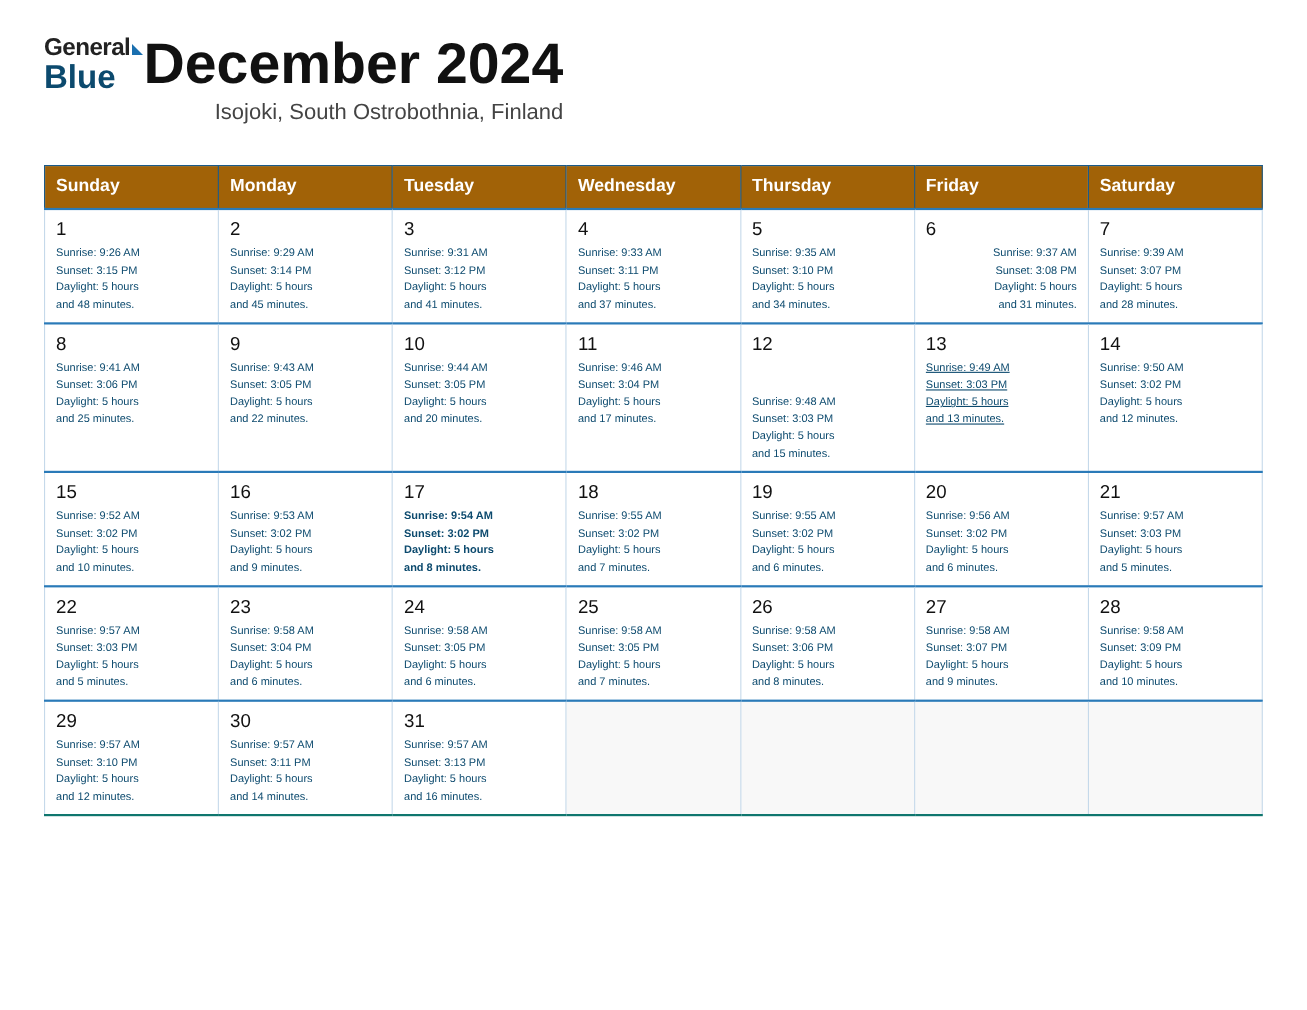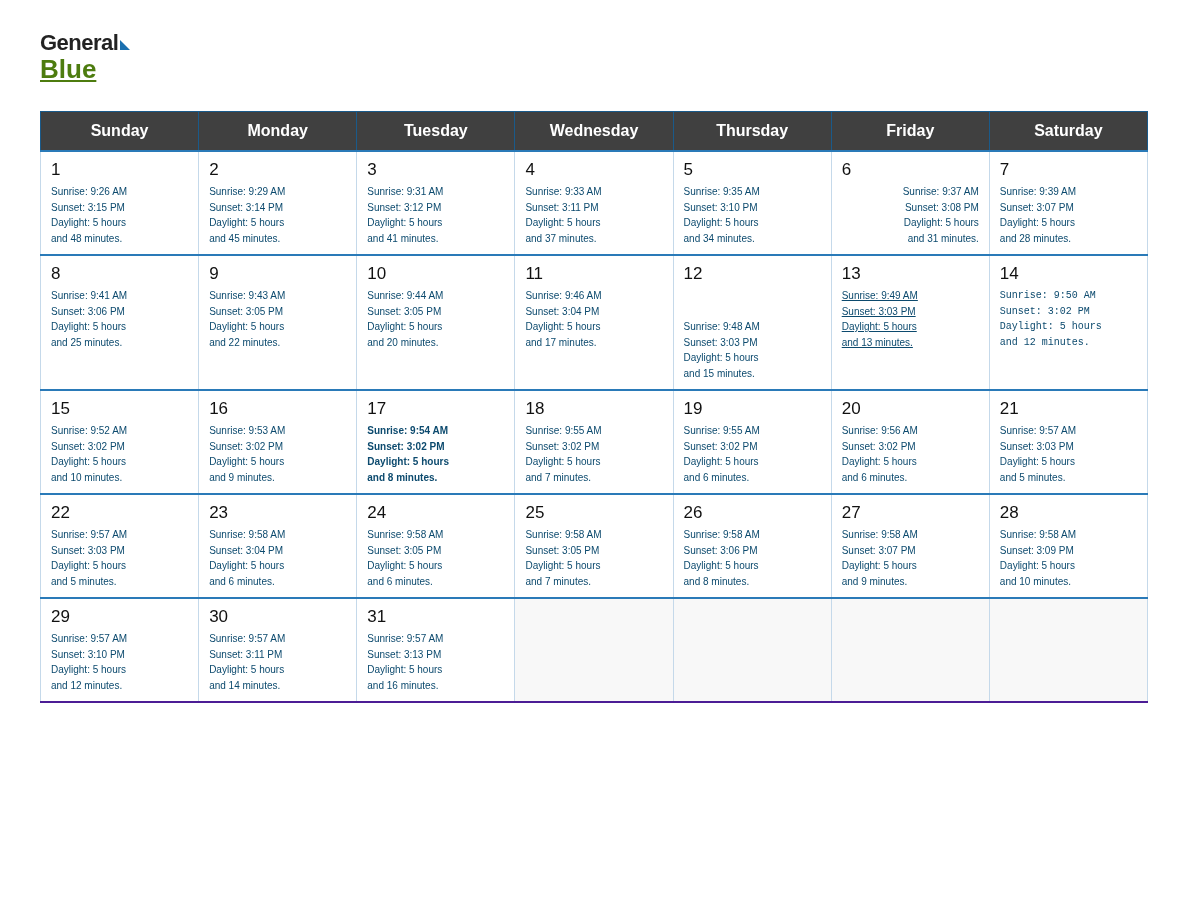--- a/index.html
+++ b/index.html
@@ -7,21 +7,21 @@
       font-family: Arial, sans-serif;
       background: #fff;
       padding: 30px 40px;
       width: 1188px;
       min-height: 918px;
     }
     .header {
       display: flex;
       align-items: flex-start;
       justify-content: flex-start;
-      margin-bottom: 26px;
+      margin-bottom: 36px;
     }
     .logo {
       display: flex;
       flex-direction: column;
       align-items: flex-start;
     }
     .logo-top {
       display: flex;
       align-items: center;
       font-size: 22px;
@@ -32,51 +32,50 @@
     .logo-general { color: #222; }
     .logo-triangle {
       width: 0; height: 0;
       border-left: 10px solid #1a6faf;
       border-top: 10px solid transparent;
       border-bottom: 0px solid transparent;
       margin-left: 2px;
       margin-top: 4px;
     }
     .logo-blue {
-      color: #4d7c0f;
-      font-size: 26px;
+      color: #0c4a6e;
+      font-size: 30px;
       font-weight: bold;
       margin-top: -2px;
-      text-decoration: underline;
     }
     .title-block {
       text-align: right;
     }
     .month-title {
       font-size: 52px;
       font-weight: bold;
       color: #111;
       line-height: 1.1;
     }
     .subtitle {
       font-size: 20px;
       color: #444;
       margin-top: 4px;
     }
     table {
       width: 100%;
       border-collapse: collapse;
     }
     thead th {
-      background: #404040;
+      background: #a16207;
       color: #fff;
       font-size: 16px;
       font-weight: 600;
       padding: 10px 10px;
-      text-align: center;
+      text-align: left;
       border: 1px solid #1a5a8a;
     }
     tbody td {
       vertical-align: top;
       padding: 8px 10px;
       font-size: 13.5px;
       color: #222;
       border: 1px solid #c5d9ea;
       width: 14.28%;
       min-height: 90px;
@@ -94,33 +93,37 @@
     }
     .day-info {
       font-size: 10px;
       color: #0c4a6e;
       line-height: 1.55;
     }
     .empty-cell {
       background: #f8f8f8;
     }
     tbody tr:last-child td {
-      border-bottom: 2px solid #4c1d95;
+      border-bottom: 2px solid #0f766e;
     }
   </style>
 </head>
 <body>
 
 <div class="header">
   <div class="logo">
     <div class="logo-top">
       <span class="logo-general">General</span>
       <div class="logo-triangle"></div>
     </div>
     <span class="logo-blue">Blue</span>
+  </div>
+  <div class="title-block">
+    <div class="month-title">December 2024</div>
+    <div class="subtitle">Isojoki, South Ostrobothnia, Finland</div>
   </div>
 </div>
 
 <table>
   <thead>
     <tr>
     <th>Sunday</th>
         <th>Monday</th>
         <th>Tuesday</th>
         <th>Wednesday</th>
@@ -219,21 +222,21 @@
         </td>
         <td>
           <span class="day-num">13</span>
           <div class="day-info" style="white-space: pre-line; text-decoration: underline;">Sunrise: 9:49 AM
 Sunset: 3:03 PM
 Daylight: 5 hours
 and 13 minutes.</div>
         </td>
         <td>
           <span class="day-num">14</span>
-          <div class="day-info" style="white-space: pre-line; font-family: Liberation Mono, monospace;">Sunrise: 9:50 AM
+          <div class="day-info" style="white-space: pre-line;">Sunrise: 9:50 AM
 Sunset: 3:02 PM
 Daylight: 5 hours
 and 12 minutes.</div>
         </td>
       </tr>
       <tr>
         <td>
           <span class="day-num">15</span>
           <div class="day-info" style="white-space: pre-line;">Sunrise: 9:52 AM
 Sunset: 3:02 PM

